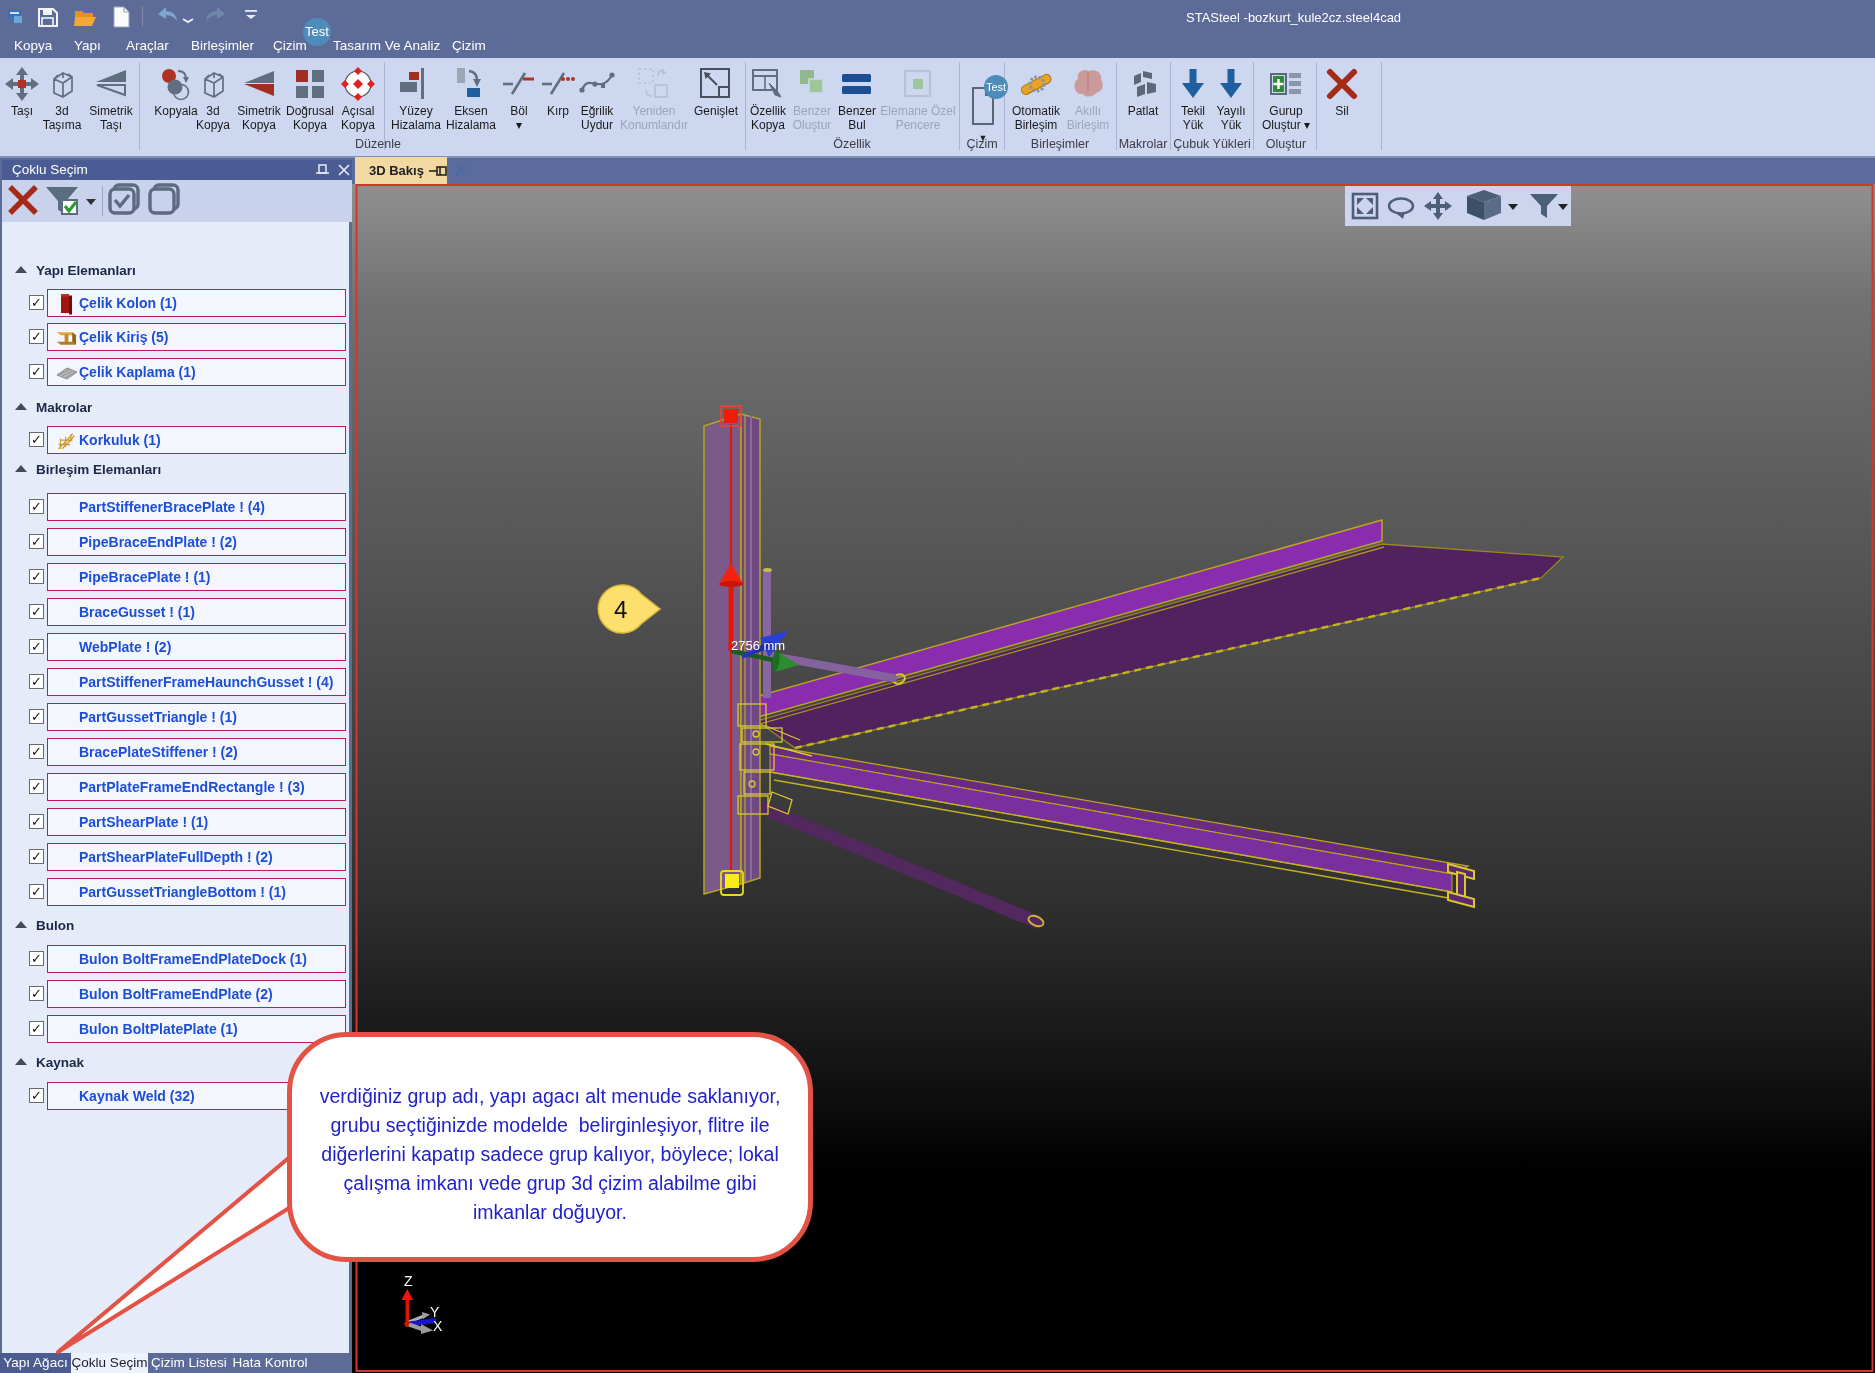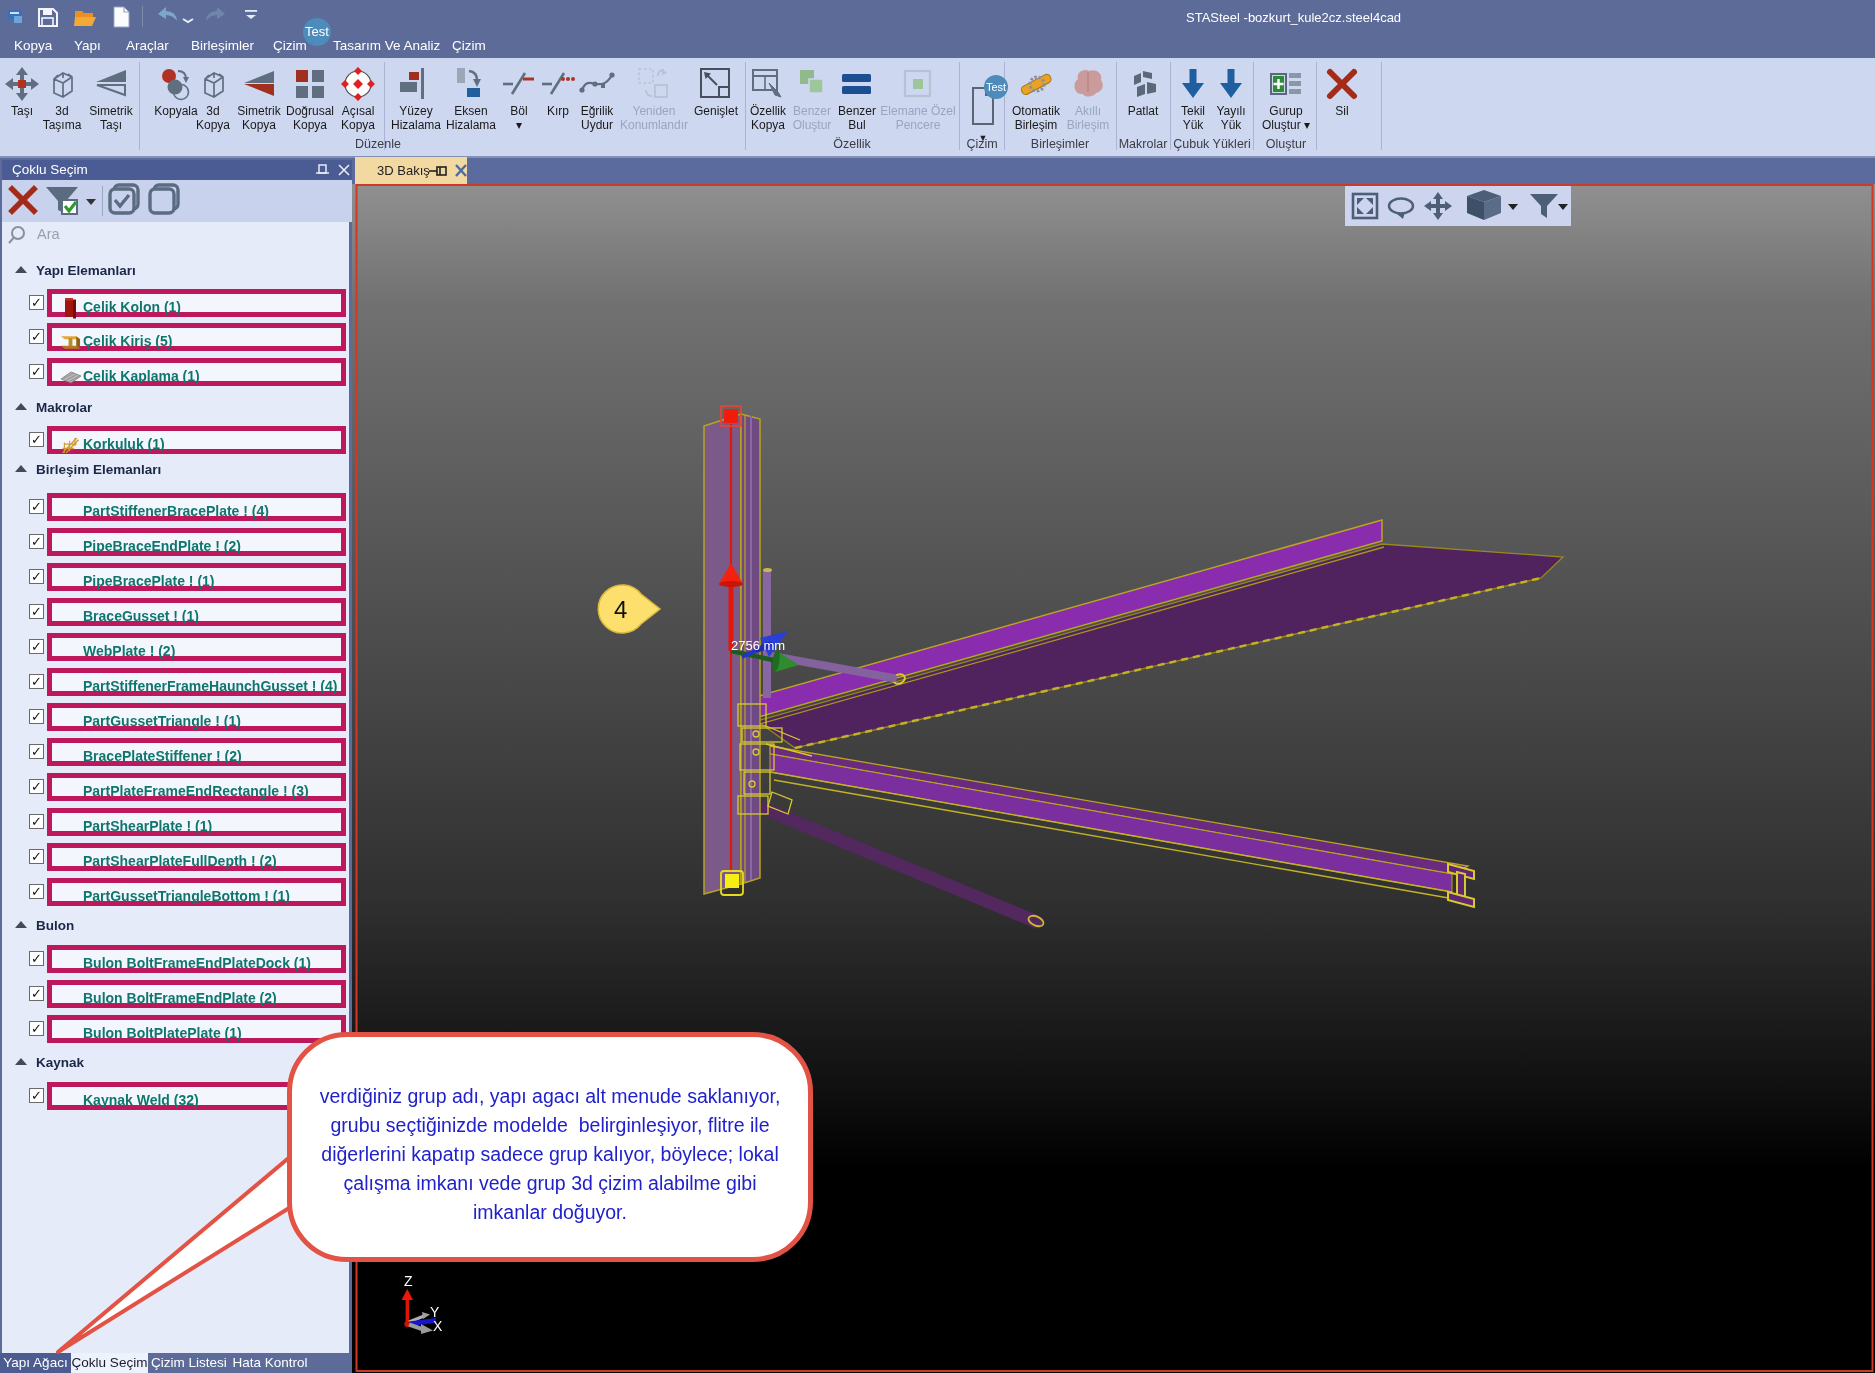--- a/index.html
+++ b/index.html
@@ -23,31 +23,31 @@
 
 
 #panel { position:absolute; left:0; top:160px; width:352px; height:1213px; background:#e6ebfa; border-right:3px solid #5d6b99; border-left:2px solid #5d6b99; }
 #paneltitle { position:absolute; left:0; top:0; width:352px; height:20px; background:#4a5c93; color:#fff; font-size:13.5px; padding-left:10px; line-height:20px; }
 #paneltools { position:absolute; left:0; top:20px; width:352px; height:42px; background:#c9d2ec; }
 #searchrow { position:absolute; left:0; top:62px; width:352px; height:30px; }
 .shead { position:absolute; left:13px; font-weight:bold; font-size:13.5px; color:#1b2746; }
 .shead .tri { display:inline-block; vertical-align:2px; margin-right:9px; width:0; height:0; border-left:6px solid transparent; border-right:6px solid transparent; border-bottom:7px solid #444a58; }
 .trow { position:absolute; left:0; width:352px; height:28px; }
 .trow .cb { position:absolute; left:27px; top:6px; width:15px; height:15px; background:#fff; border:1px solid #6a6a6a; font-size:13px; line-height:14px; text-align:center; color:#111; }
-.trow .box { position:absolute; left:45px; top:0; width:299px; height:28px; background:#f3f6fd; border:5px solid #be185d; font-weight:bold; font-size:14px; color:#0f766e; line-height:26px; }
+.trow .box { position:absolute; left:45px; top:0; width:299px; height:28px; background:#f3f6fd; border:1px solid #be185d; font-weight:bold; font-size:14px; color:#1d4ed8; line-height:26px; }
 .trow .box .txt { position:absolute; left:31px; top:0; white-space:nowrap; }
 .trow .box svg { position:absolute; left:8px; top:2px; }
 
 
 #btabs { position:absolute; left:0; top:1353px; width:352px; height:20px; background:#5d6b99; font-size:13.5px; }
 #btabs .bt { position:absolute; top:0; height:30px; line-height:20px; text-align:center; color:#fff; }
 
 
 #vptabstrip { position:absolute; left:352px; top:160px; width:1523px; height:24px; background:#5b6b9e; }
-#vptab { position:absolute; left:3px; top:-3px; width:112px; height:27px; background:#f2d9a2; color:#222; font-size:13px; line-height:27px; padding-left:22px; }
+#vptab { position:absolute; left:3px; top:-3px; width:92px; height:27px; background:#f2d9a2; color:#222; font-size:13px; line-height:27px; padding-left:14px;font-weight:bold; }
 #vparea { position:absolute; left:352px; top:184px; width:1523px; height:1189px; background:linear-gradient(180deg,#909090 0%,#717171 10%,#5c5c5c 26%,#454545 44%,#303030 60%,#101010 76%,#000 83%,#000 100%); }
 #vptoolbar { position:absolute; left:1345px; top:186px; width:226px; height:40px; background:#cdd5ee; }
 
 
 #bubble { position:absolute; left:287px; top:1032px; width:526px; height:230px; background:#fff; border:5px solid #e25245; border-radius:60px; color:#2121cc; font-size:19.5px; line-height:29px; text-align:center; padding-top:45px; }
 </style>
 </head>
 <body>
 <div id="page">
 
@@ -369,27 +369,20 @@
           <rect x="112" y="5" width="24" height="24" rx="5"></rect>
             <rect x="108" y="9" width="24" height="24" rx="5" fill="#c9d2ec"></rect>
           <path d="M113 20 l5 6 l9 -11"></path>
         </g>
         <g fill="none" stroke="#5b6b80" stroke-width="3.4">
           <rect x="152" y="5" width="24" height="24" rx="5"></rect>
             <rect x="148" y="9" width="24" height="24" rx="5" fill="#c9d2ec"></rect>
         </g>
       </svg>
     </div>
-    <div id="searchrow">
-      <svg width="30" height="26" viewBox="0 0 30 26">
-          <circle cx="16" cy="11" r="6" fill="none" stroke="#8a8f9a" stroke-width="2"></circle>
-          <line x1="11.5" y1="16" x2="7" y2="21" stroke="#8a8f9a" stroke-width="2"></line>
-        </svg>
-      <span style="position:absolute;left:35px;top:4px;color:#9aa0ae;font-size:14.5px">Ara</span>
-    </div>
     <div id="tree">
       <div class="shead" style="top:103px"><span class="tri"></span>Yapı Elemanları</div>
       <div class="trow" style="top:129px">
           <span class="cb">✓</span>
           <div class="box">
         <svg width="20" height="24" viewBox="0 0 20 24">
               <rect x="5" y="2" width="8" height="19" fill="#a01510"></rect>
               <rect x="13" y="3.5" width="3" height="19" fill="#6e0e0a"></rect>
               <rect x="5" y="2" width="8" height="2.5" fill="#c03028"></rect>
             </svg>

